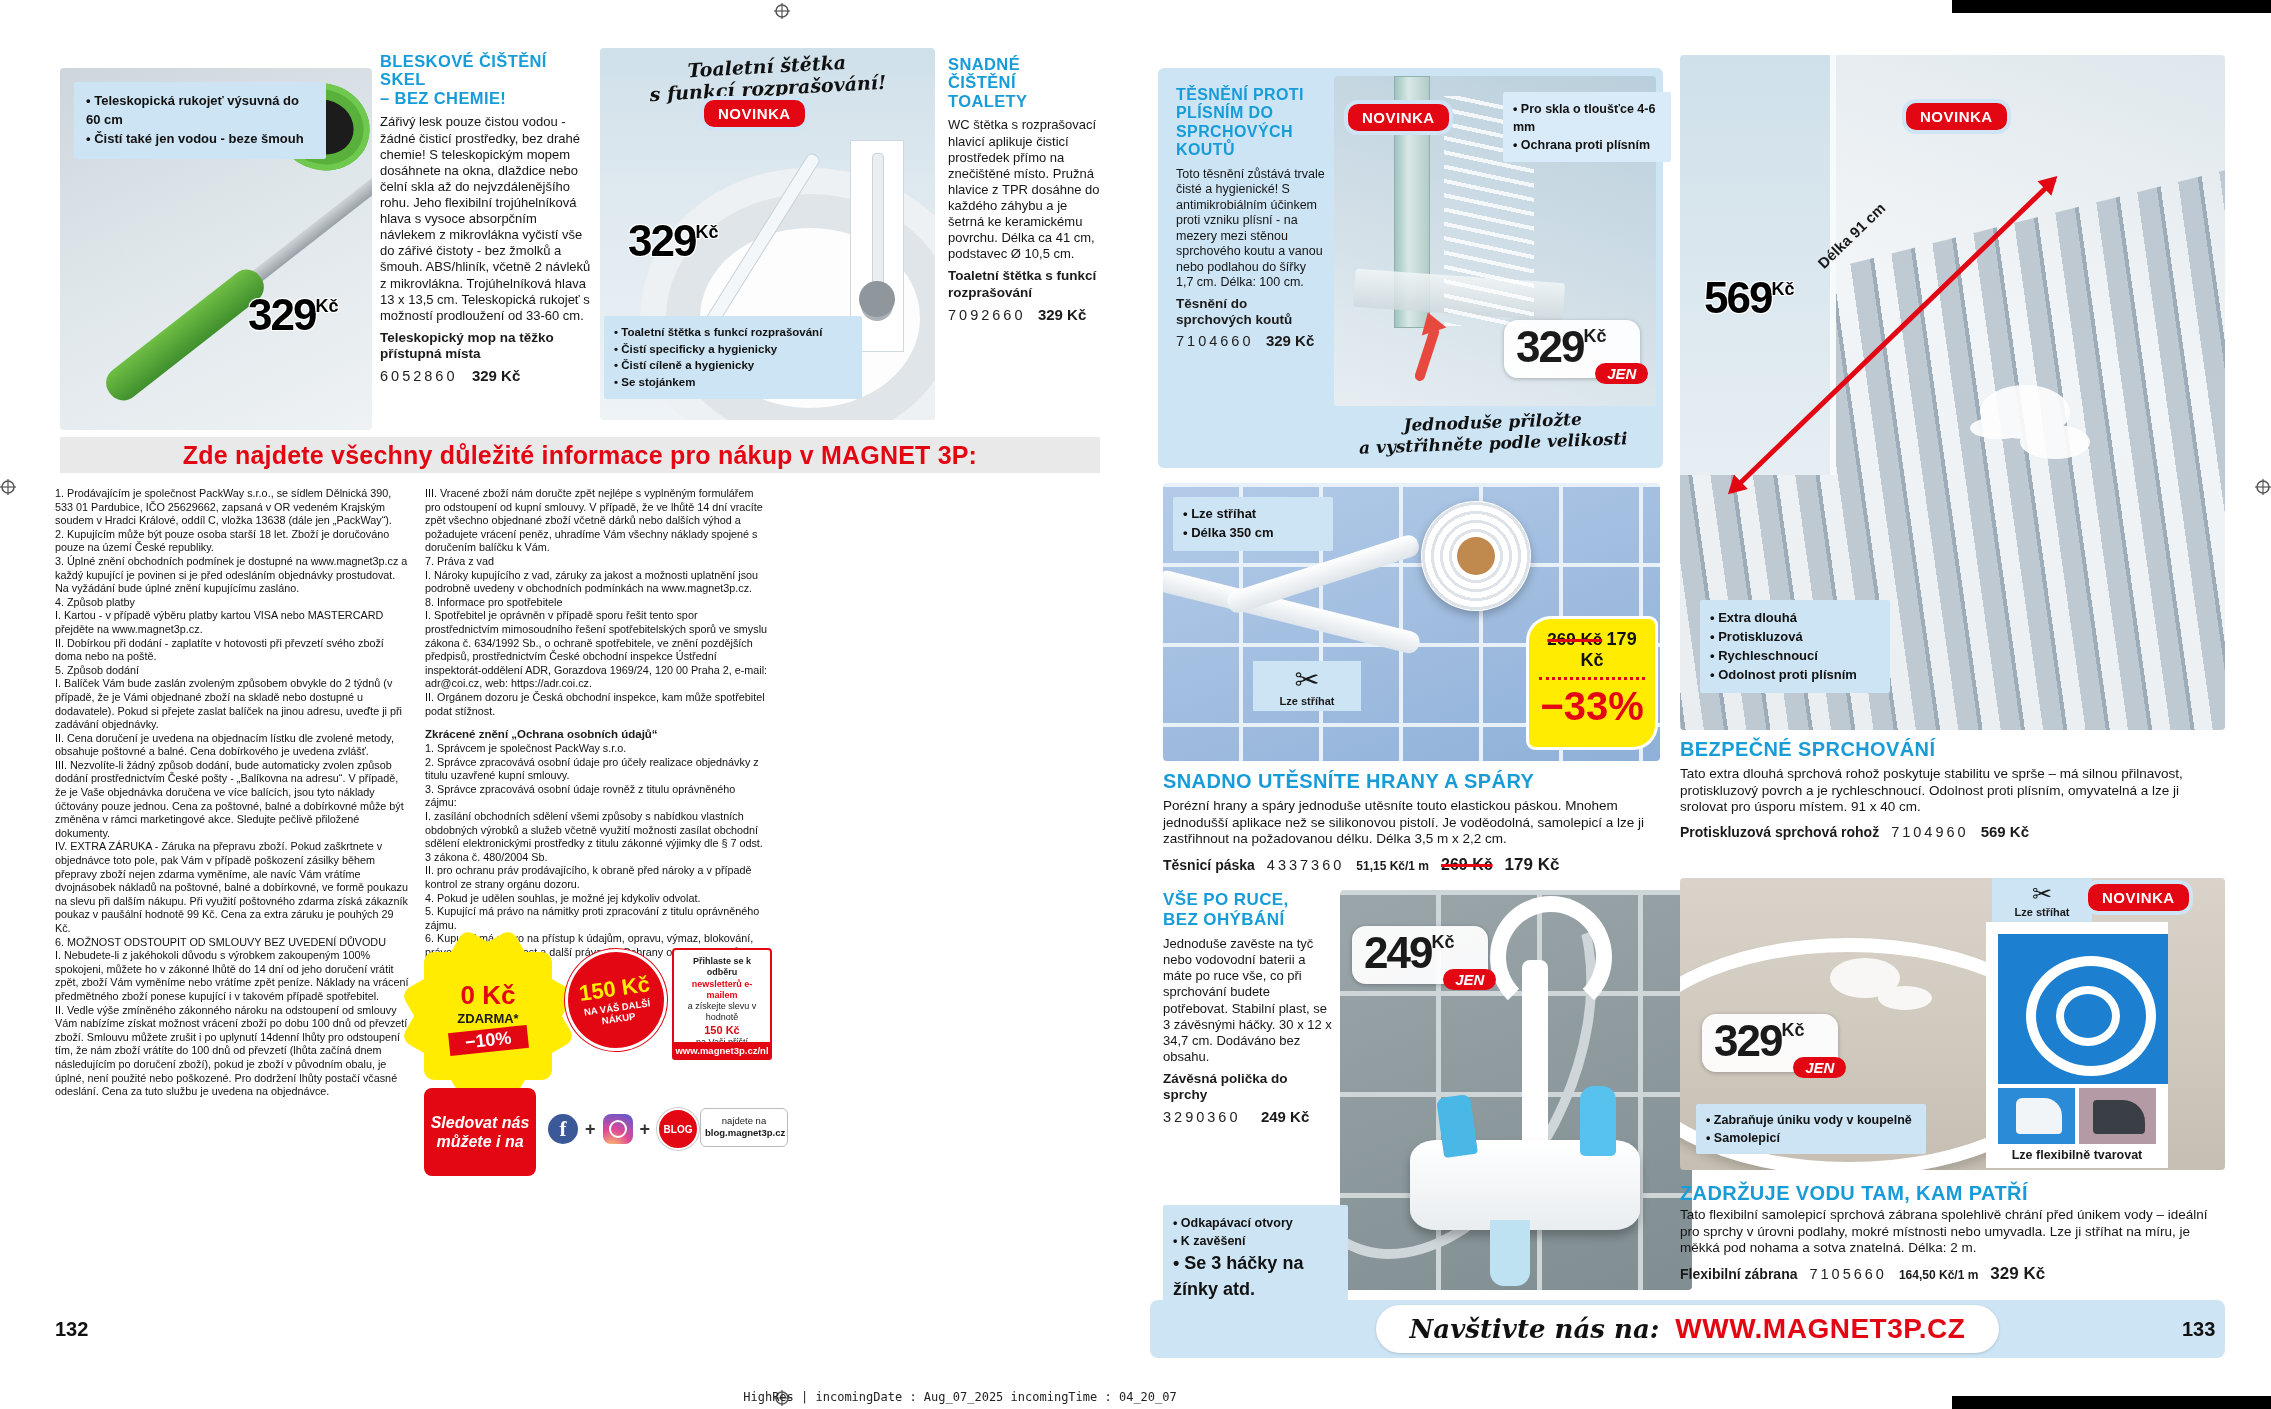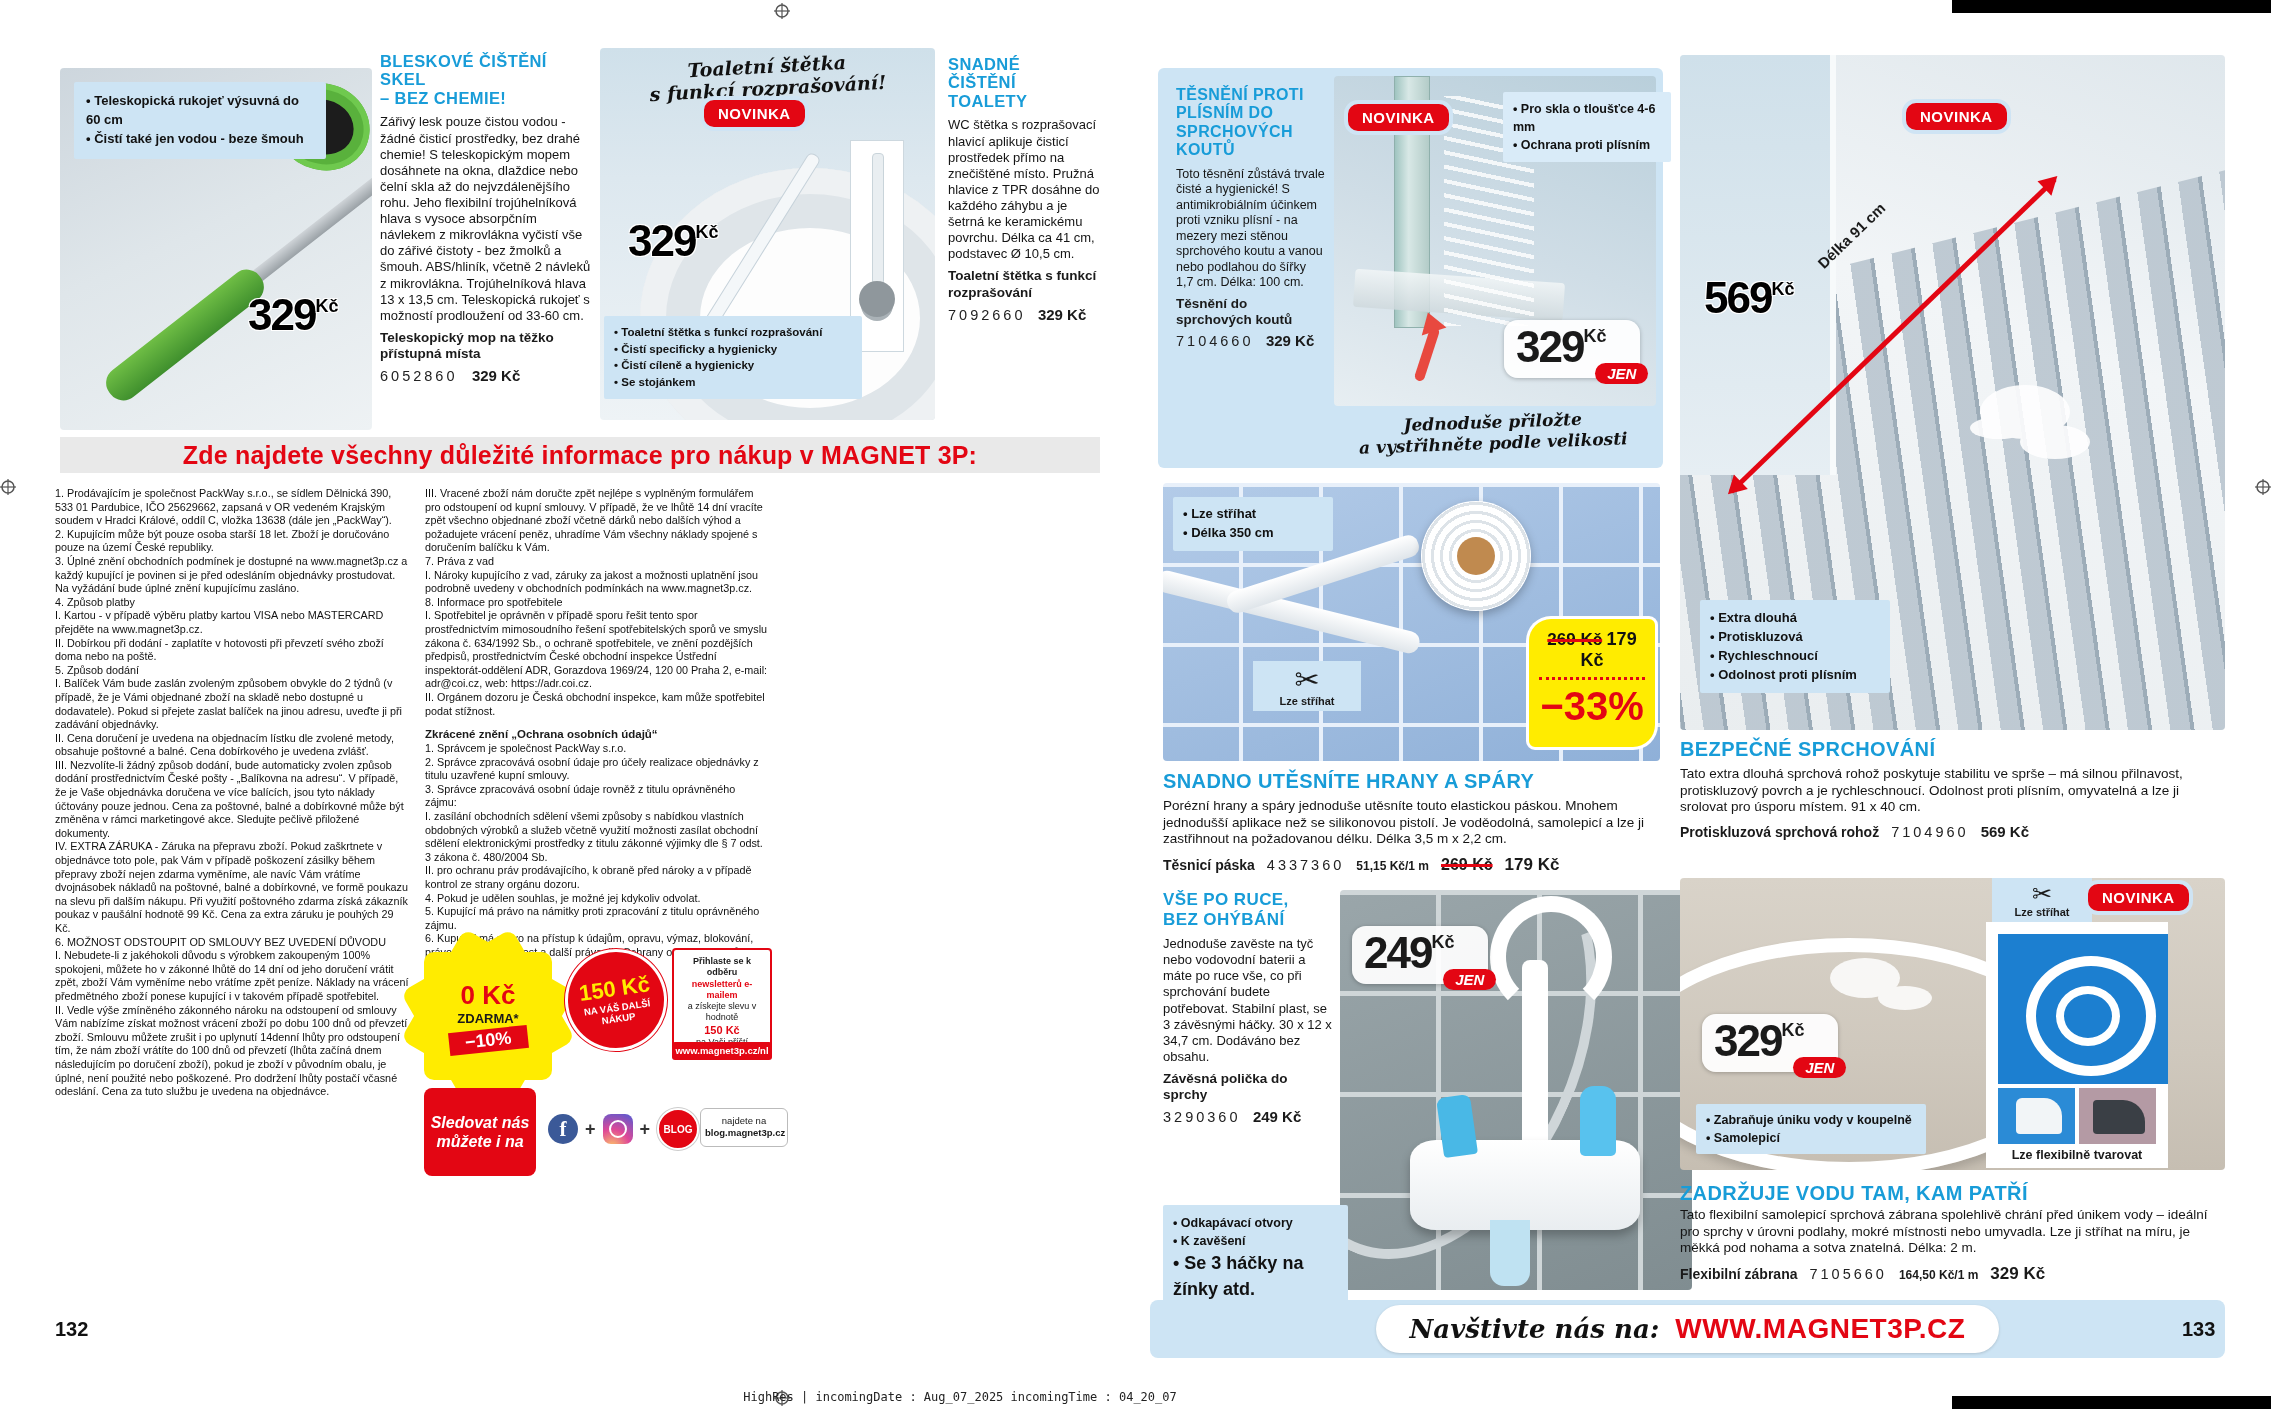--- a/index.html
+++ b/index.html
@@ -308,21 +308,21 @@
     </div>
   </div>
 
   <div class="abs" style="left:1163px;top:890px;width:172px;">
     <div class="bh pre" style="font-size:17px;line-height:1.15;">VŠE PO RUCE,
 BEZ OHÝBÁNÍ</div>
     <div class="body-txt" style="margin-top:7px;">Jednoduše zavěste na tyč nebo vodovodní baterii a máte po ruce vše, co při sprchování budete potřebovat. Stabilní plast, se 3 závěsnými háčky. 30 x 12 x 34,7 cm. Dodáváno bez obsahu.</div>
     <div class="pname" style="margin-top:6px;">Závěsná polička do sprchy</div>
     <div style="margin-top:5px;">
       <span class="pcode">3290360</span>
-      <span class="pprice" style="margin-left:8px;">249 Kč</span>
+      <span class="pprice" style="margin-left:16px;">249 Kč</span>
     </div>
   </div>
   <div class="photo grout-gray" style="left:1340px;top:890px;width:352px;height:400px;">
     <div class="abs" style="left:-40px;top:-60px;width:260px;height:420px;border:10px solid #cfd6d9;border-radius:50%;border-top-color:transparent;border-left-color:transparent;transform:rotate(24deg);"></div>
     <div class="abs" style="left:150px;top:6px;width:90px;height:90px;border:16px solid #fff;border-bottom-color:transparent;border-radius:50%;"></div>
     <div class="abs" style="left:182px;top:70px;width:26px;height:200px;background:#fff;border-radius:8px;"></div>
     <div class="abs" style="left:70px;top:250px;width:230px;height:90px;background:linear-gradient(#ffffff,#e9edf0);border-radius:26px/20px;box-shadow:0 6px 10px rgba(0,0,0,.25);"></div>
     <div class="abs" style="left:100px;top:206px;width:34px;height:60px;background:#49b8e6;border-radius:8px 8px 4px 4px;transform:rotate(-8deg);"></div>
     <div class="abs" style="left:240px;top:196px;width:36px;height:70px;background:#58c2ee;border-radius:14px 14px 5px 5px;"></div>
     <div class="abs" style="left:150px;top:330px;width:40px;height:66px;background:#bfe2f2;border-radius:0 0 14px 14px;"></div>

